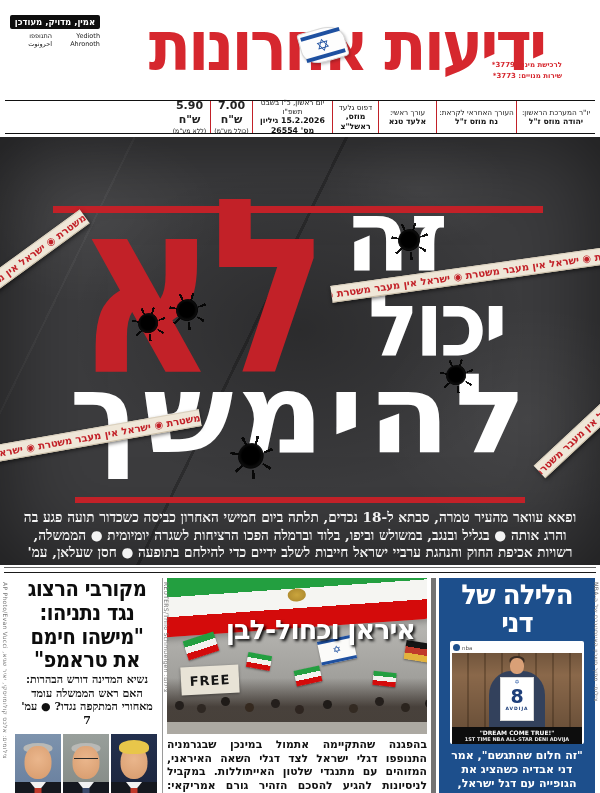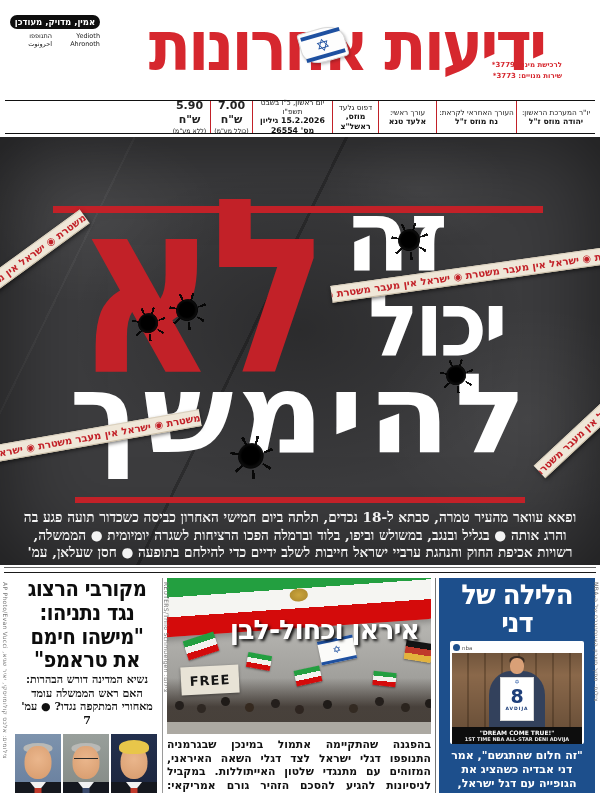--- a/index.html
+++ b/index.html
@@ -19,21 +19,21 @@
   .flag::before, .flag::after { content:""; position:absolute; left:2px; right:2px; height:4px; background:#1e50a0; }
   .flag::before { top:3px; } .flag::after { bottom:3px; }
   .flag-star { font-size:17px; color:#1e50a0; line-height:1; }
   .ynet-block { position:absolute; left:10px; top:12px; width:90px; }
   .ynet-pill { background:#0e0e0e; border-radius:8px; padding:3px 7px 4px; text-align:center; }
   .ynet-top { color:#fff; font-size:12px; font-weight:700; text-align:left; }
   .ynet-brand { color:#fff; font-size:17px; font-weight:700; direction:ltr; line-height:1.1; }
   .y-circle { display:inline-block; width:16px; height:16px; background:#d6272e; color:#fff;
     border-radius:50%; font-size:12px; line-height:16px; text-align:center; margin-right:1px; }
   .ynet-tagline { color:#bbb; font-size:4px; direction:ltr; }
-  .ynet-pill2 { margin-top:3px; background:#0e0e0e; border-radius:7px; color:#fff;
+  .ynet-pill2 { margin-top:3px; background:#0e0e0e; border-radius:2px; color:#fff;
     font-size:8.5px; font-weight:700; text-align:center; padding:2px 3px; }
   .names { margin-top:3px; display:flex; justify-content:space-between; font-size:6.5px; color:#222; }
   .sub-lines { position:absolute; top:60px; right:38px; text-align:right; color:#d6272e;
     font-size:7px; font-weight:700; line-height:1.6; }
 
   
   .info-bar { position:absolute; top:100px; left:5px; right:5px; height:34px;
     border-top:1.5px solid #111; border-bottom:1.5px solid #111;
     display:flex; align-items:stretch; }
   .cell { display:flex; flex-direction:column; justify-content:center; text-align:center;
@@ -120,21 +120,21 @@
     background:#fff; border:1px solid #d8d8d8; z-index:3; text-align:center; }
   .jersey-flag { font-size:6px; color:#1e50a0; line-height:8px; display:block; }
   .jersey-number { font-size:19px; font-weight:900; color:#1e3f7a; line-height:20px; display:block; }
   .jersey-name { font-size:4.5px; font-weight:700; color:#1e3f7a; letter-spacing:1px; display:block; direction:ltr; }
   .ig-band { background:#0d0d0d; text-align:center; padding:2px 1px; }
   .ig-band-1 { color:#fff; font-size:6px; font-weight:700; direction:ltr; display:block; }
   .ig-band-2 { color:#e6e6e6; font-size:5px; font-weight:700; direction:ltr; display:block; }
   .rs-caption { margin-top:5px; color:#fff; font-size:11px; font-weight:700; text-align:center; line-height:1.28; }
 
   
-  .col-center { width:274px; flex:none; border-left:1px solid #9a9a9a; border-right:1px solid #737373;
+  .col-center { width:274px; flex:none; border-left:1px solid #9a9a9a; border-right:5px solid #737373;
     padding:0 4px; position:relative; }
   .cs-photo { position:relative; height:156px; overflow:hidden;
     background:linear-gradient(#c9c8c4, #a09f9b 65%, #8f8e8a); }
   .ground { position:absolute; bottom:0; left:0; right:0; height:12px; background:#aca9a2; }
   .crowd { position:absolute; bottom:8px; left:0; right:0; height:48px;
     background:linear-gradient(rgba(58,50,44,0), rgba(58,50,44,.85) 60%); }
   .crowd::before { content:""; position:absolute; bottom:16px; left:8px; width:9px; height:9px;
     border-radius:50%; background:#241f1c;
     box-shadow:22px 3px 0 #2e2722, 46px -4px 0 #1f1b18, 70px 2px 0 #35291f, 96px -2px 0 #241f1c,
       120px 4px 0 #2e2520, 148px -1px 0 #1f1b18, 174px 3px 0 #332a22, 200px -4px 0 #241f1c,

